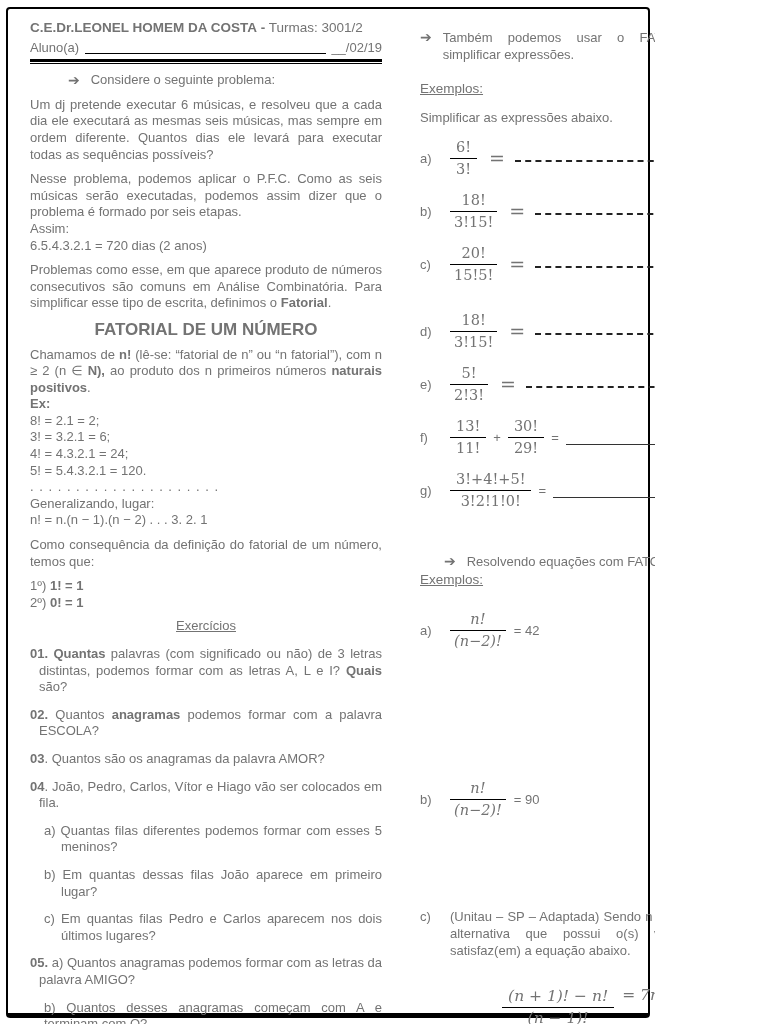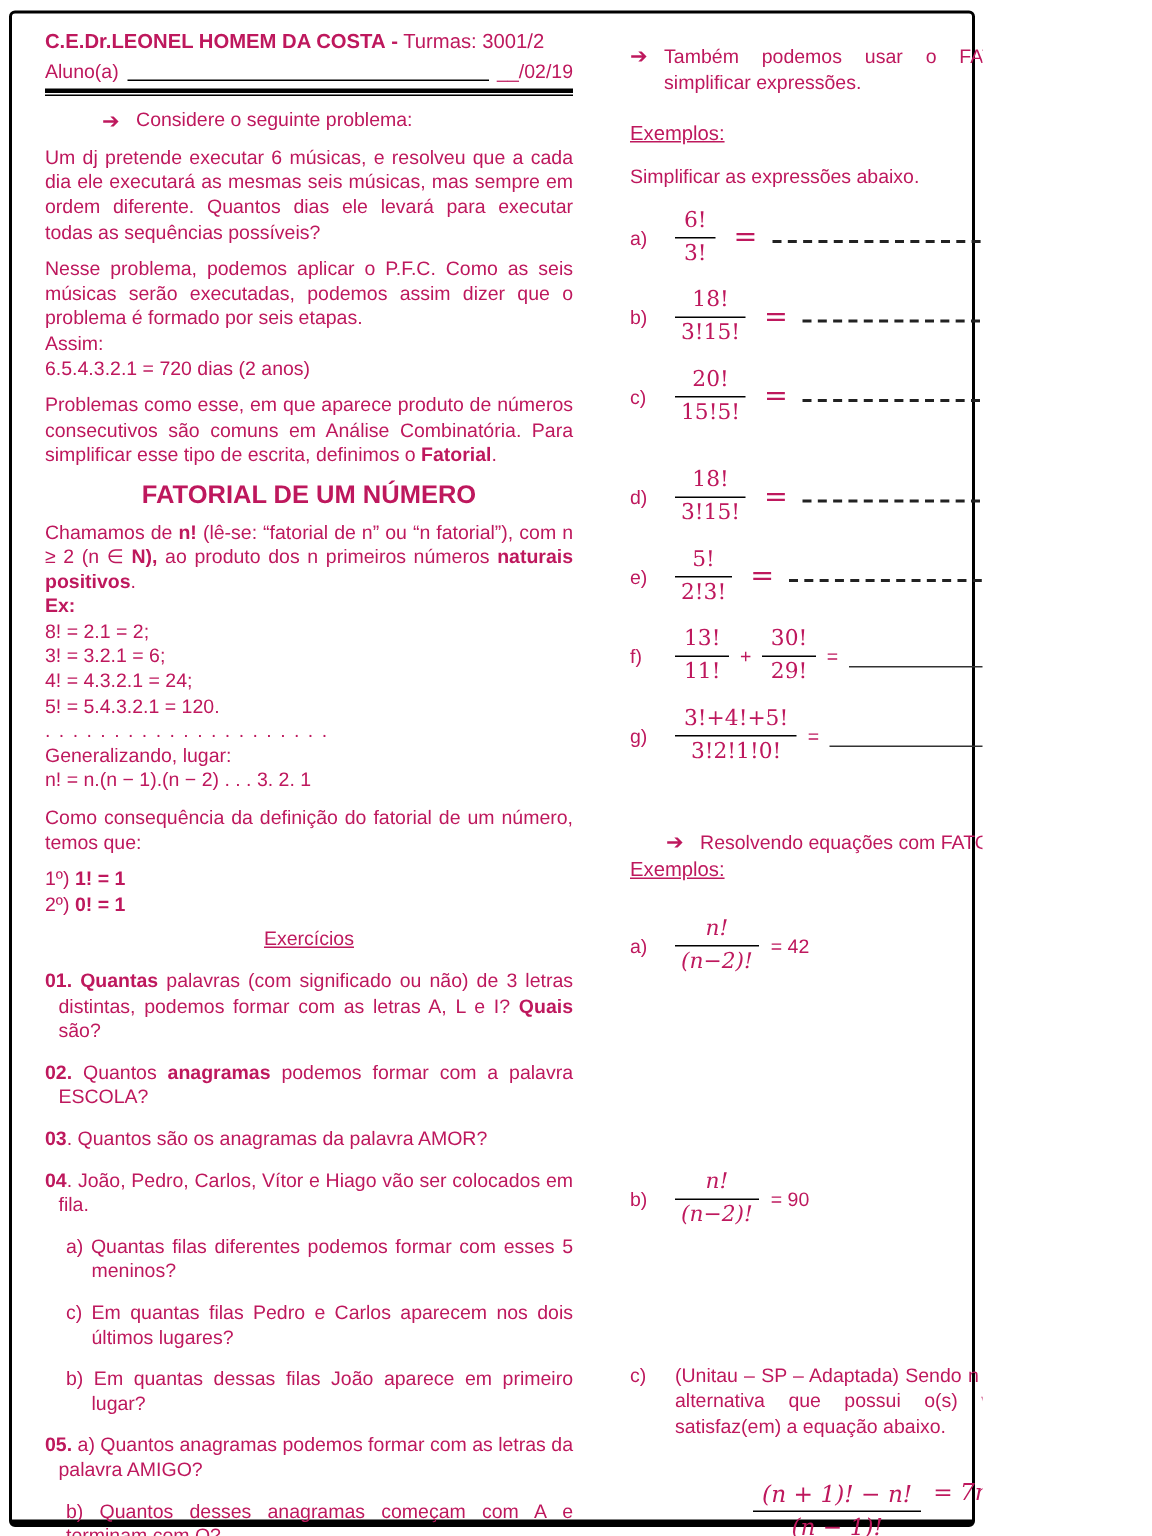--- a/index.html
+++ b/index.html
@@ -1,18 +1,18 @@
 <!DOCTYPE html>
 <html><head>
 <meta charset="utf-8">
 <style>
   html,body{margin:0;padding:0;background:#ffffff;}
   .page{
     position:relative;width:655px;height:1024px;background:#fff;
-    font-family:"Liberation Sans", sans-serif;color:#be185d;overflow:hidden;
+    font-family:"Liberation Sans", sans-serif;color:#737373;overflow:hidden;
   }
   .frame{
     position:absolute;top:7px;left:6px;right:5px;bottom:6px;
     border:2px solid #000;border-bottom-width:5px;border-radius:4px;
     pointer-events:none;
   }
   .cols{position:absolute;top:20px;left:30px;width:712px;display:flex;gap:38px;}
   .col-left{width:352px;font-size:13px;line-height:16.6px;text-align:justify;}
   .col-right{width:322px;font-size:13px;line-height:17px;}
   .b{font-weight:bold;}
@@ -113,22 +113,22 @@
       <div class="mt4" style="margin-top:8px;"><span>1º) </span><span class="b">1! = 1</span></div>
       <div><span>2º) </span><span class="b">0! = 1</span></div>
 
       <div class="ex-title">Exercícios</div>
 
       <p class="exercise"><span class="b">01. Quantas</span><span> palavras (com significado ou não) de 3 letras distintas, podemos formar com as letras A, L e I? </span><span class="b">Quais</span><span> são?</span></p>
       <p class="exercise"><span class="b">02.</span><span> Quantos </span><span class="b">anagramas</span><span> podemos formar com a palavra ESCOLA?</span></p>
       <p class="exercise"><span class="b">03</span><span>. Quantos são os anagramas da palavra AMOR?</span></p>
       <p class="exercise"><span class="b">04</span><span>. João, Pedro, Carlos, Vítor e Hiago vão ser colocados em fila.</span></p>
       <p class="sub4">a) Quantas filas diferentes podemos formar com esses 5 meninos?</p>
+      <p class="sub4">b) Em quantas dessas filas João aparece em primeiro lugar?</p>
       <p class="sub4">c) Em quantas filas Pedro e Carlos aparecem nos dois últimos lugares?</p>
-      <p class="sub4">b) Em quantas dessas filas João aparece em primeiro lugar?</p>
       <p class="exercise"><span class="b">05.</span><span> a) Quantos anagramas podemos formar com as letras da palavra AMIGO?</span></p>
       <p class="sub5">b) Quantos desses anagramas começam com A e terminam com O?</p>
 
     </div>
 
     <div class="col-right">
 
       <div class="bullet">
         <span class="arrow">➔</span>
         <span>Também podemos usar o FATORIAL para simplificar expressões.</span>

